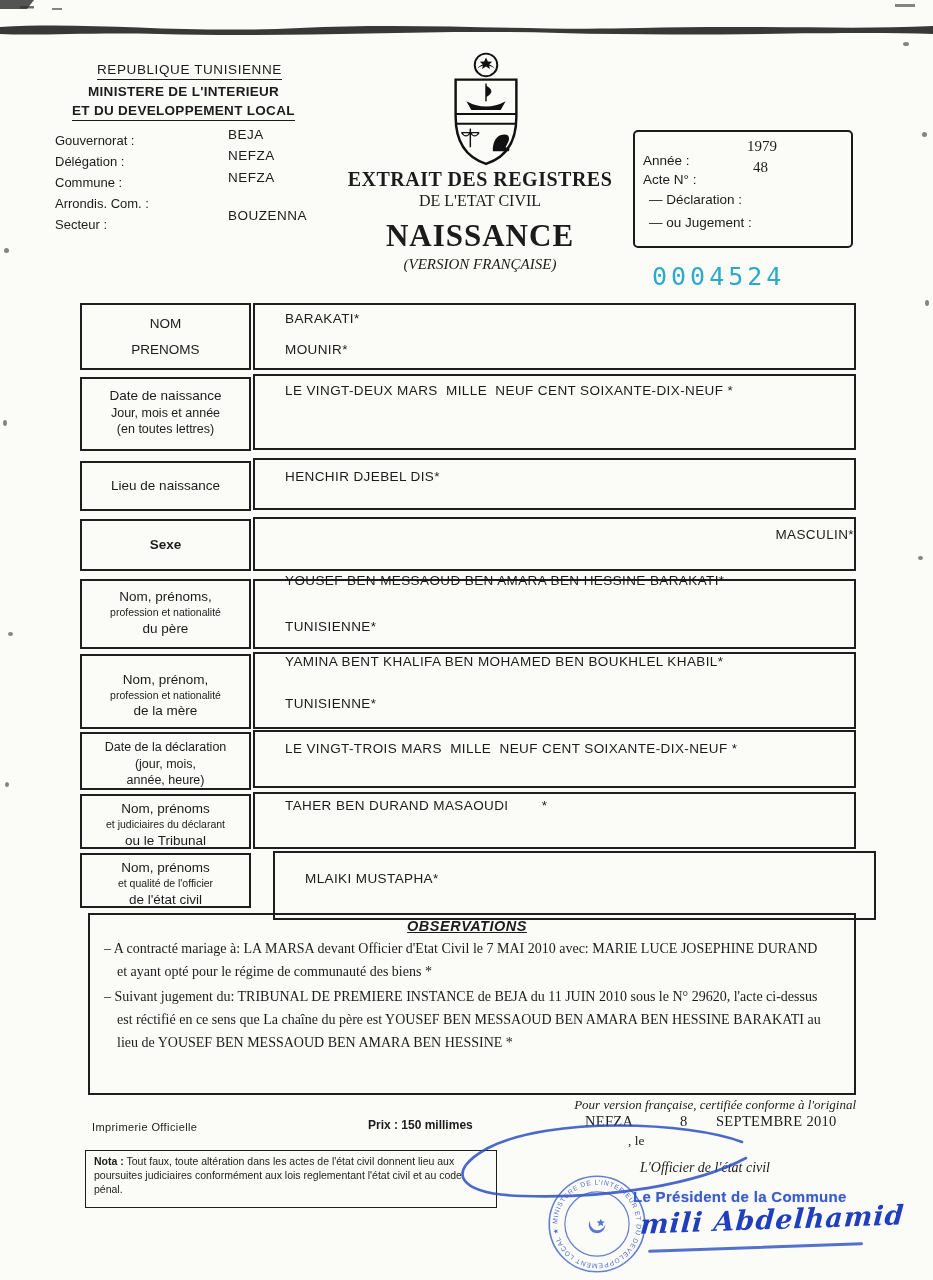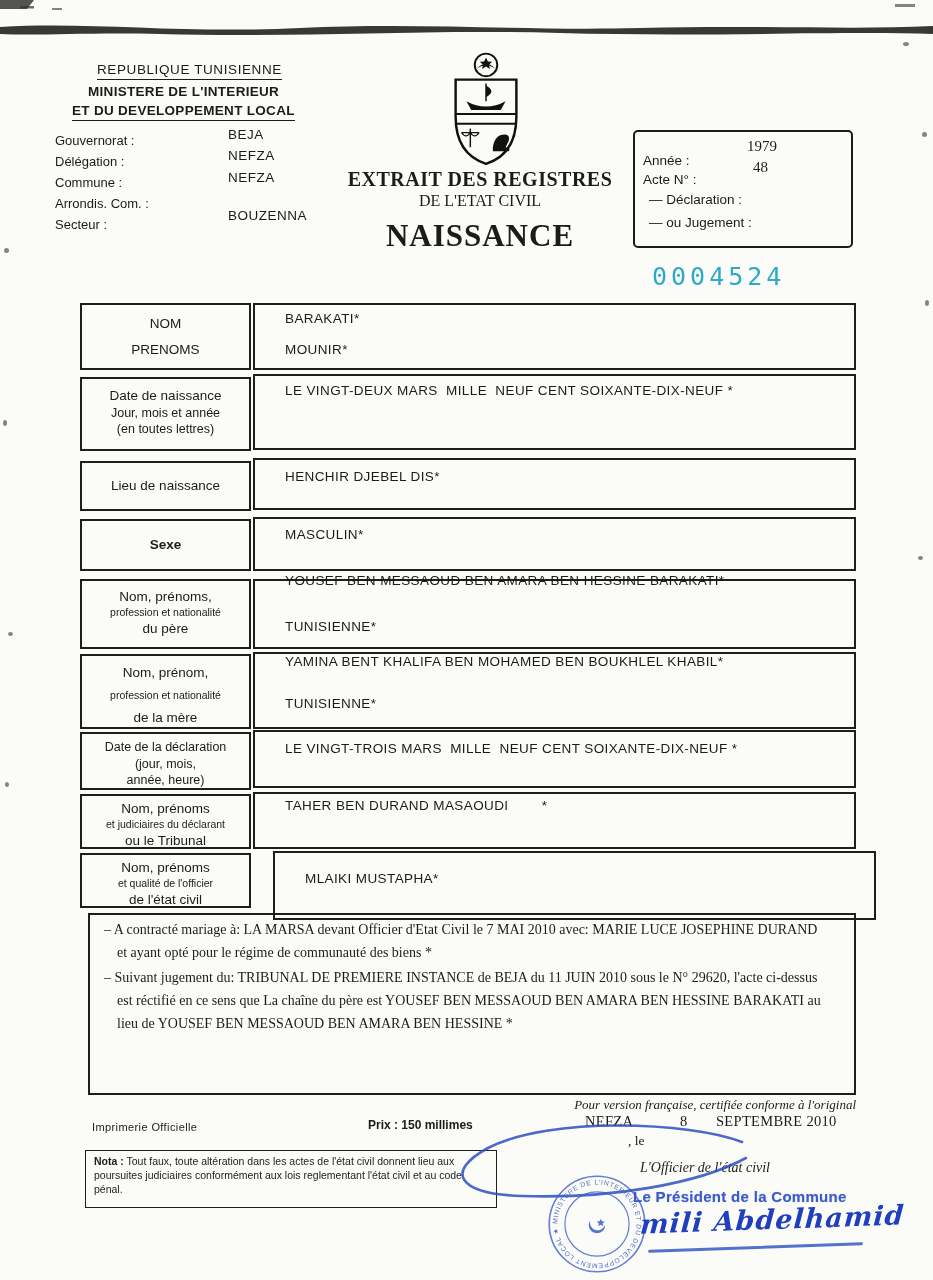--- a/index.html
+++ b/index.html
@@ -111,20 +111,21 @@
     <line x1="19" y1="75" x2="81" y2="75" stroke="#111" stroke-width="2"></line>
     <line x1="34" y1="80" x2="34" y2="99" stroke="#111" stroke-width="1.5"></line>
     <path d="M25,84 h18 M25,84 q4.5,7 9,0 M34,84 q4.5,7 9,0" stroke="#111" stroke-width="1.3" fill="none"></path>
     <path d="M57,99 q2,-13 12,-13 q6,0 4,7 l-3,6 q6,1 3,4 h-16 Z" fill="#111"></path>
   </svg>
 
   <div class="abs title-wrap">
     <div class="t1">EXTRAIT DES REGISTRES</div>
     <div class="t2">DE L'ETAT CIVIL</div>
     <div class="t3">NAISSANCE</div>
+    <div class="t4">(VERSION FRANÇAISE)</div>
   </div>
 
   <div class="abs acte-box">
     <div class="abs num" style="left:112px;top:6px;">1979</div>
     <div class="abs lab" style="left:8px;top:21px;">Année :</div>
     <div class="abs num" style="left:118px;top:27px;">48</div>
     <div class="abs lab" style="left:8px;top:40px;">Acte N° :</div>
     <div class="abs lab" style="left:14px;top:60px;">— Déclaration :</div>
     <div class="abs lab" style="left:14px;top:83px;">— ou Jugement :</div>
   </div>
@@ -152,35 +153,35 @@
   <div class="row-label" style="top:461px;height:50px;">
     <div class="lbl">Lieu de naissance</div>
   </div>
   <div class="row-value" style="top:458px;height:52px;">
     <div class="val" style="margin-top:9px;">HENCHIR DJEBEL DIS*</div>
   </div>
 
   <div class="row-label" style="top:519px;height:52px;">
     <div class="lbl" style="font-weight:600;">Sexe</div>
   </div>
-  <div class="row-value" style="top:517px;height:54px;">
+  <div class="row-value" style="top:517px;height:54px;text-align:right;">
     <div class="val" style="margin-top:8px;">MASCULIN*</div>
   </div>
 
   <div class="row-label" style="top:579px;height:70px;justify-content:flex-start;padding-top:7px;">
     <div class="lbl">Nom, prénoms,</div>
     <div class="lbl xs">profession et nationalité</div>
     <div class="lbl">du père</div>
   </div>
   <div class="row-value" style="top:579px;height:70px;">
     <div class="val" style="margin-top:-8px;">YOUSEF BEN MESSAOUD BEN AMARA BEN HESSINE BARAKATI*</div>
     <div class="val" style="margin-top:30px;">TUNISIENNE*</div>
   </div>
 
-  <div class="row-label" style="top:654px;height:75px;justify-content:space-between;padding-top:8px;">
+  <div class="row-label" style="top:654px;height:75px;justify-content:center;padding-top:8px;">
     <div class="lbl">Nom, prénom,</div>
     <div class="lbl xs">profession et  nationalité</div>
     <div class="lbl">de la mère</div>
   </div>
   <div class="row-value" style="top:652px;height:77px;">
     <div class="val" style="">YAMINA BENT KHALIFA BEN MOHAMED BEN BOUKHLEL KHABIL*</div>
     <div class="val" style="margin-top:26px;">TUNISIENNE*</div>
   </div>
 
   <div class="row-label" style="top:732px;height:58px;justify-content:flex-start;padding-top:5px;">
@@ -204,20 +205,21 @@
   <div class="row-label" style="top:853px;height:55px;justify-content:flex-start;padding-top:4px;">
     <div class="lbl">Nom, prénoms</div>
     <div class="lbl xs">et qualité de l'officier</div>
     <div class="lbl">de l'état civil</div>
   </div>
   <div class="row-value" style="top:851px;height:69px;margin-left:20px;">
     <div class="val" style="margin-top:18px;">MLAIKI MUSTAPHA*</div>
   </div>
 
   <div class="abs obs-box">
+    <div class="obs-title">OBSERVATIONS</div>
     <div class="obs-item">– A contracté mariage à: LA MARSA devant Officier d'Etat Civil le 7 MAI 2010 avec: MARIE LUCE JOSEPHINE DURAND et ayant opté pour le régime de communauté des biens *</div>
     <div class="obs-item">– Suivant jugement du: TRIBUNAL DE PREMIERE INSTANCE de BEJA du 11 JUIN 2010 sous le N° 29620, l'acte ci-dessus est réctifié en ce sens que  La chaîne du père est YOUSEF BEN MESSAOUD BEN AMARA BEN HESSINE BARAKATI au lieu de YOUSEF BEN MESSAOUD BEN AMARA BEN HESSINE *</div>
   </div>
 
   <div class="abs cert" style="left:470px;top:1097px;width:386px;text-align:right;">Pour version française, certifiée conforme à l'original</div>
   <div class="abs dateline" style="left:585px;top:1113px;">NEFZA</div>
   <div class="abs dateline" style="left:680px;top:1113px;">8</div>
   <div class="abs dateline" style="left:716px;top:1113px;">SEPTEMBRE 2010</div>
   <div class="abs le" style="left:628px;top:1133px;">, le</div>
 

